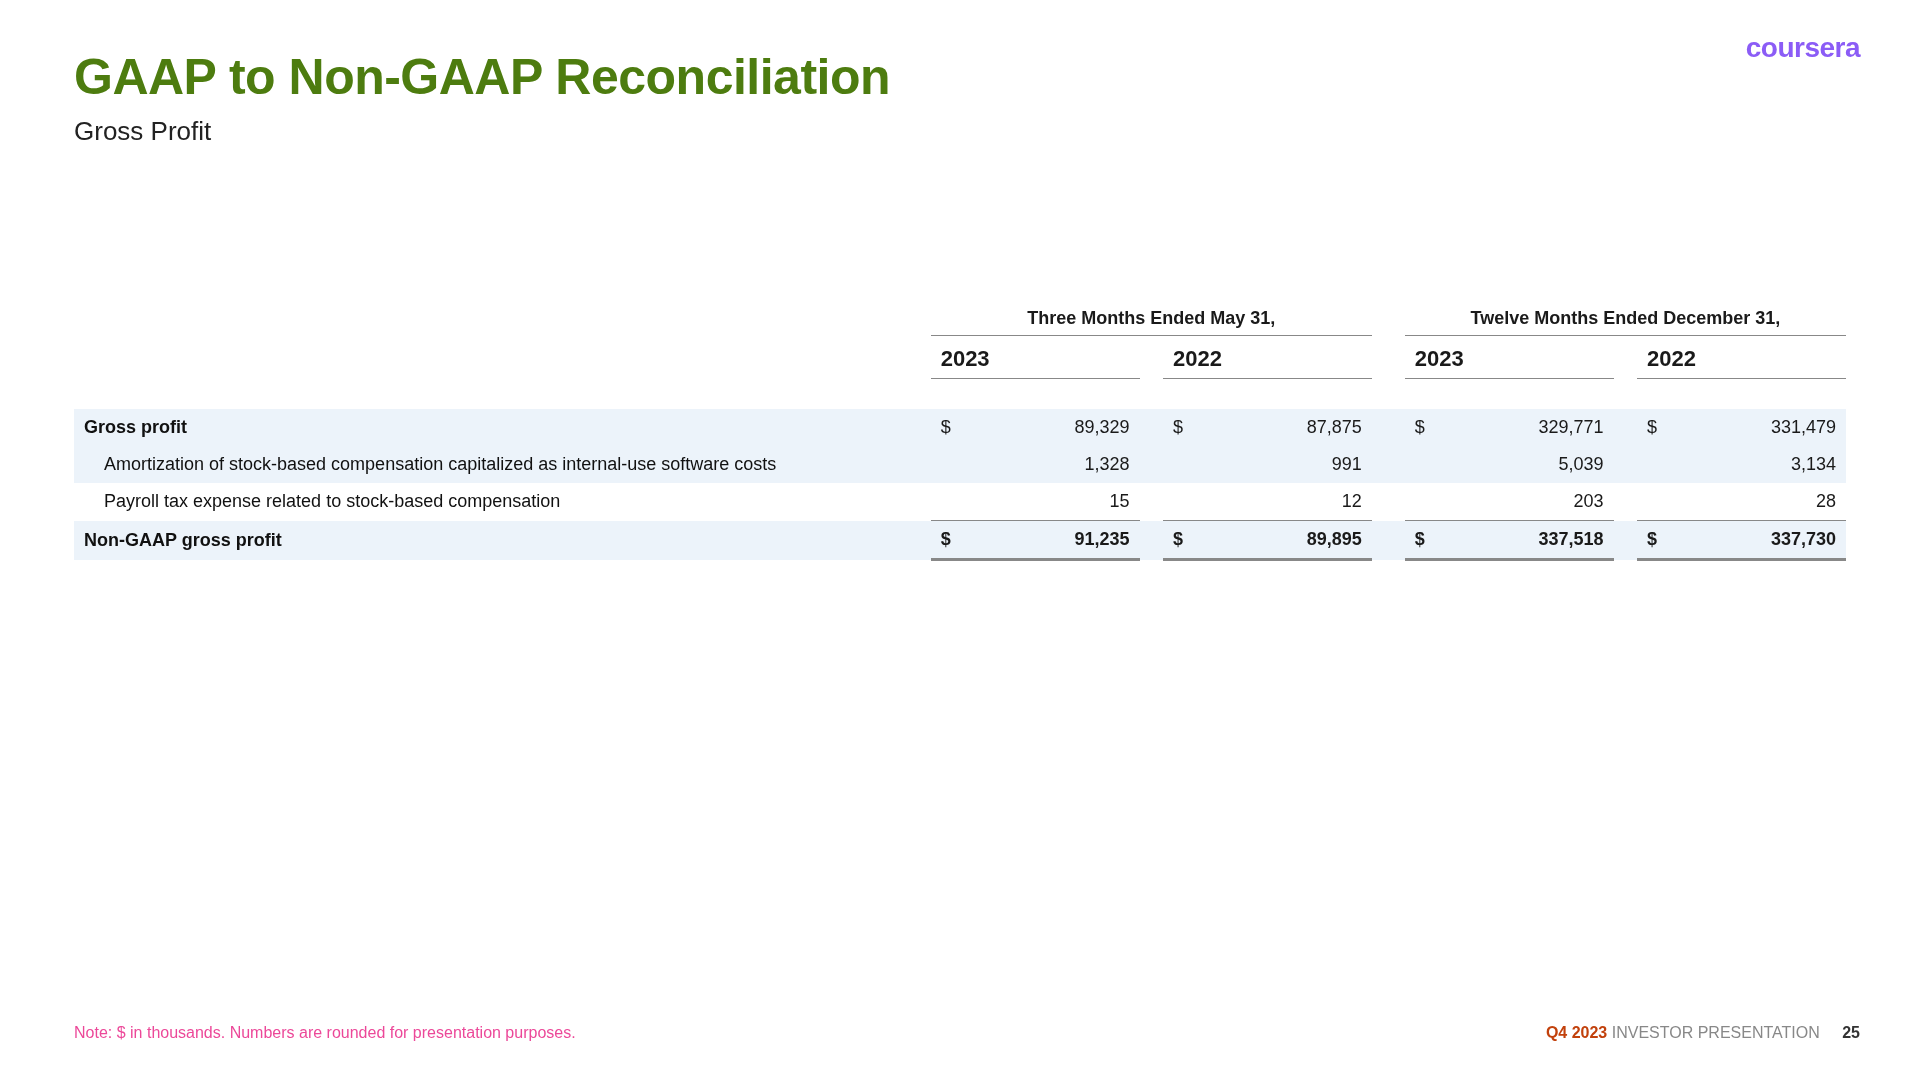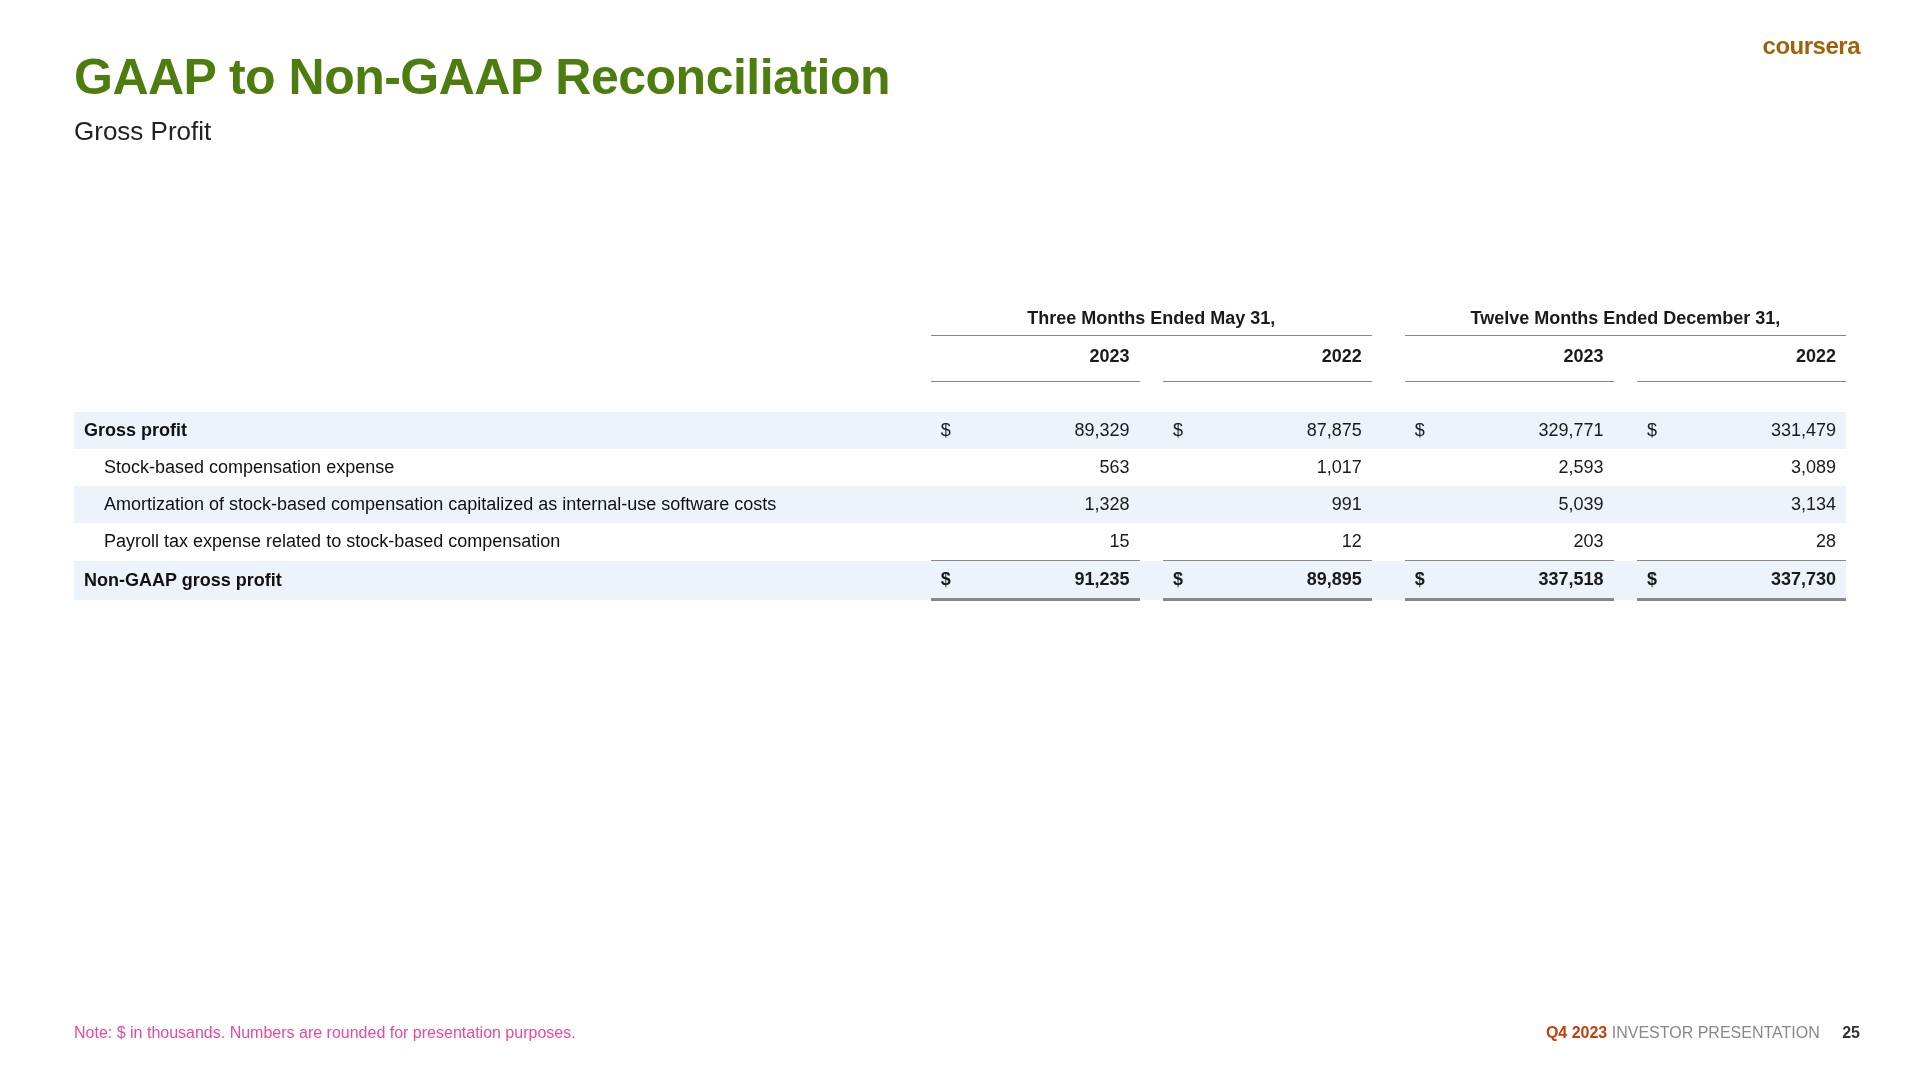--- a/index.html
+++ b/index.html
@@ -9,24 +9,24 @@
     height: 1080px;
     background: #fff;
     font-family: "Segoe UI", "Helvetica Neue", Arial, sans-serif;
     color: #1a1a1a;
     position: relative;
   }
   .logo {
     position: absolute;
     top: 32px;
     right: 60px;
-    font-size: 24px;
+    font-size: 28px;
     font-weight: 700;
     letter-spacing: -0.5px;
-    color: #a16207;
+    color: #8b5cf6;
   }
   .title {
     position: absolute;
     top: 48px;
     left: 74px;
     font-size: 50px;
     font-weight: 700;
     color: #4d7c0f;
     letter-spacing: -0.5px;
   }
@@ -73,25 +73,25 @@
 
   .period-header {
     font-weight: 700;
     font-size: 18px;
     text-align: center;
     border-bottom: 1px solid #888;
     padding-bottom: 6px;
   }
   .year-header {
     font-weight: 700;
-    font-size: 18px;
-    text-align: right;
+    font-size: 22px;
+    text-align: left;
     border-bottom: 1px solid #888;
     padding-top: 10px;
-    padding-bottom: 14px;
+    padding-bottom: 6px;
   }
   .row-label {
     font-size: 18px;
     font-weight: 700;
     color: #111;
     text-align: left;
   }
   .row-label.indent {
     font-weight: 400;
     padding-left: 30px;
@@ -172,34 +172,20 @@
       <td></td>
       <td class="dollar-col">$</td>
       <td class="val-col">87,875</td>
       <td></td>
       <td class="dollar-col">$</td>
       <td class="val-col">329,771</td>
       <td></td>
       <td class="dollar-col">$</td>
       <td class="val-col">331,479</td>
     </tr>
-    <tr>
-      <td class="row-label indent">Stock-based compensation expense</td>
-      <td class="dollar-col"></td>
-      <td class="val-col">563</td>
-      <td></td>
-      <td class="dollar-col"></td>
-      <td class="val-col">1,017</td>
-      <td></td>
-      <td class="dollar-col"></td>
-      <td class="val-col">2,593</td>
-      <td></td>
-      <td class="dollar-col"></td>
-      <td class="val-col">3,089</td>
-    </tr>
     <tr class="shade">
       <td class="row-label indent">Amortization of stock-based compensation capitalized as internal-use software costs</td>
       <td class="dollar-col"></td>
       <td class="val-col">1,328</td>
       <td></td>
       <td class="dollar-col"></td>
       <td class="val-col">991</td>
       <td></td>
       <td class="dollar-col"></td>
       <td class="val-col">5,039</td>

